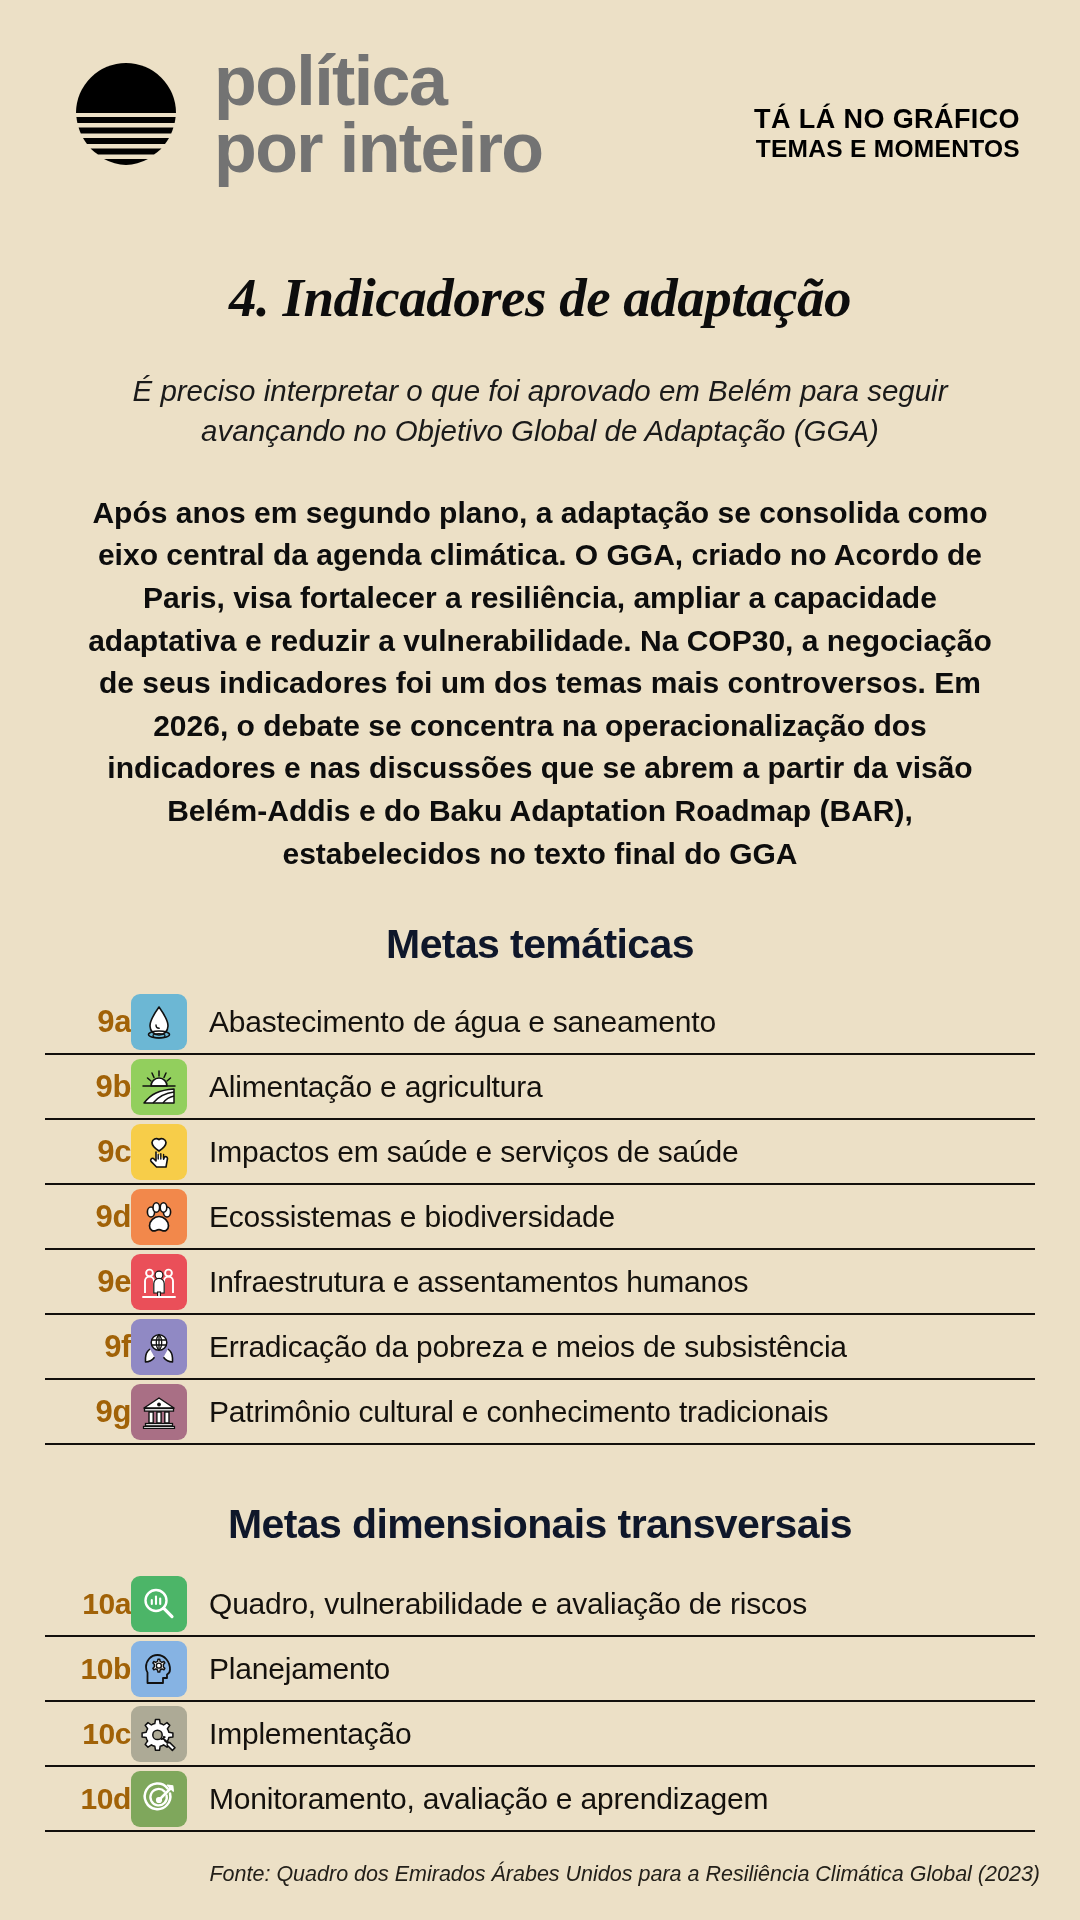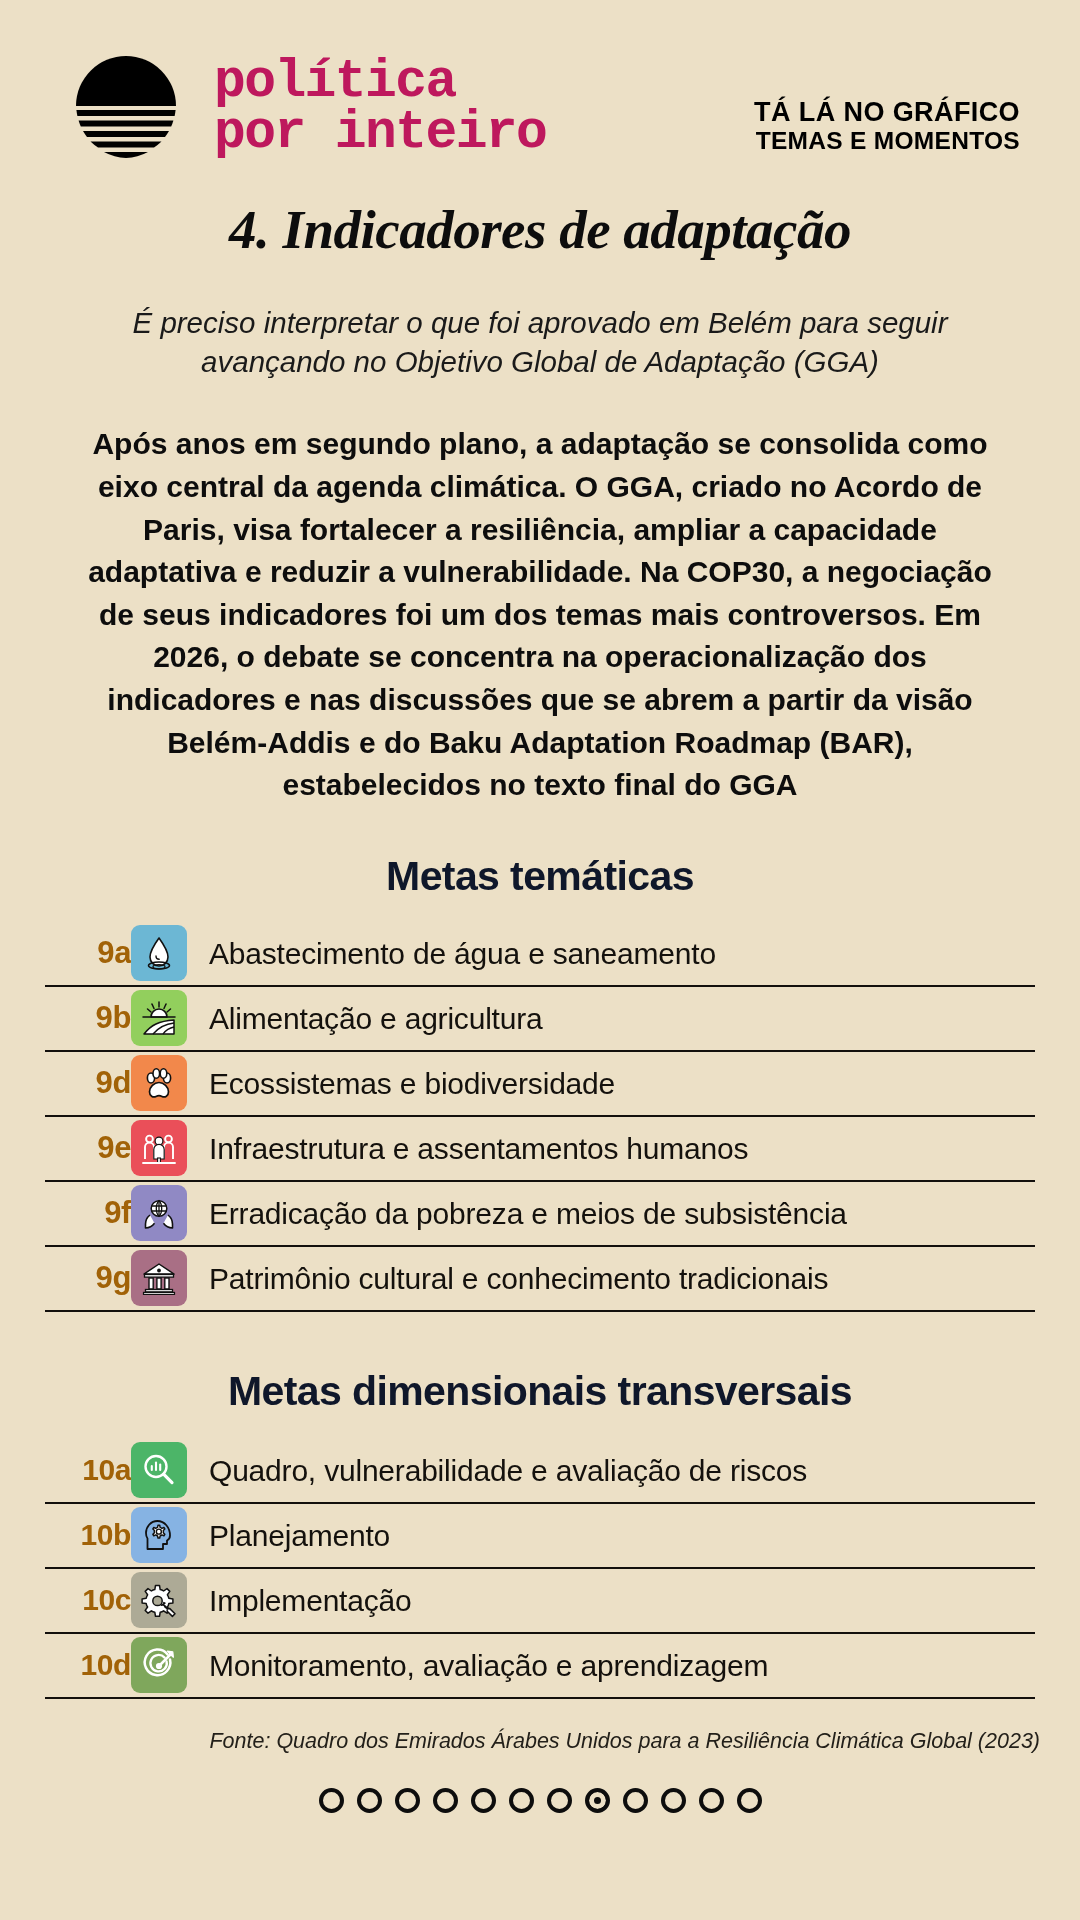--- a/index.html
+++ b/index.html
@@ -24,26 +24,26 @@
   
   .header {
     display: flex;
     align-items: center;
     justify-content: space-between;
     padding: 48px 20px 0 20px;
   }
   .brand { display: flex; align-items: center; gap: 22px; }
   .logo-mark { width: 132px; height: 120px; flex: 0 0 auto; }
   .brand-name {
-    font-family: Liberation Mono, monospace;
-    font-weight: 700;
-    font-size: 53px;
+    font-family: Liberation Sans, sans-serif;
+    font-weight: 700;
+    font-size: 70px;
     line-height: 0.96;
     letter-spacing: -1.6px;
-    color: #be185d;
+    color: #737373;
   }
   .brand-name span { display: block; }
   .kicker {
     text-align: right;
     line-height: 1.12;
     padding-top: 36px;
   }
   .kicker-1 {
     font-weight: 700;
     font-size: 27px;
@@ -52,21 +52,21 @@
   }
   .kicker-2 {
     font-weight: 700;
     font-size: 24.5px;
     letter-spacing: 0.3px;
     color: #000;
   }
 
   
   .title {
-    margin-top: 30px;
+    margin-top: 84px;
     text-align: center;
     font-family: "Liberation Serif", serif;
     font-style: italic;
     font-weight: 700;
     font-size: 55px;
     letter-spacing: -0.5px;
     color: #0d0d0d;
   }
 
   .subtitle {
@@ -235,20 +235,31 @@
           <path d="M12 19 A8 8 0 0 1 28 19 Z" fill="#fff" stroke="#111" stroke-width="1.6" stroke-linejoin="round"></path>
           <path d="M4 19 H36" stroke="#111" stroke-width="1.5" stroke-linecap="round"></path>
           <path d="M5 36 C12 27 20 23 35 22 L35 36 Z" fill="#fff" stroke="#111" stroke-width="1.5" stroke-linejoin="round"></path>
           <path d="M14 36 C20 29 26 26 35 25" fill="none" stroke="#111" stroke-width="1.4"></path>
           <path d="M24 36 C27 32 30 30 35 29" fill="none" stroke="#111" stroke-width="1.3"></path>
         </svg>
       </div>
       <div class="row-label">Alimentação e agricultura</div>
     </div>
 
+    <div class="row">
+      <div class="row-code">9c</div>
+      <div class="row-icon" style="background:#f7cd49">
+        <svg viewBox="0 0 40 40" xmlns="http://www.w3.org/2000/svg">
+          <path d="M20 19 C20 19 13 14.5 13 10.5 A4.3 4.3 0 0 1 20 7.6 A4.3 4.3 0 0 1 27 10.5 C27 14.5 20 19 20 19 Z" fill="#fff" stroke="#111" stroke-width="1.7" stroke-linejoin="round"></path>
+          <path d="M17 20 L17 29 L14.5 26.5 A2 2 0 0 0 12 29.4 L17.5 35 L27 35 L28.5 26.5 A2 2 0 0 0 25.3 25 L24.6 27" fill="#fff" stroke="#111" stroke-width="1.6" stroke-linejoin="round" stroke-linecap="round"></path>
+          <path d="M24.6 27 L24.6 22.5 M21.8 27 L21.8 21.8 M19.2 27 L19.2 22.5" stroke="#111" stroke-width="1.4" stroke-linecap="round"></path>
+        </svg>
+      </div>
+      <div class="row-label">Impactos em saúde e serviços de saúde</div>
+    </div>
 
     <div class="row">
       <div class="row-code">9d</div>
       <div class="row-icon" style="background:#f2884b">
         <svg viewBox="0 0 40 40" xmlns="http://www.w3.org/2000/svg">
           <ellipse cx="12" cy="15" rx="3.6" ry="5" fill="#fff" stroke="#111" stroke-width="1.6"></ellipse>
           <ellipse cx="28" cy="15" rx="3.6" ry="5" fill="#fff" stroke="#111" stroke-width="1.6"></ellipse>
           <ellipse cx="17.3" cy="10.5" rx="3.3" ry="4.7" fill="#fff" stroke="#111" stroke-width="1.6"></ellipse>
           <ellipse cx="24.5" cy="10.5" rx="3.3" ry="4.7" fill="#fff" stroke="#111" stroke-width="1.6"></ellipse>
           <path d="M20 19.5 C25 19.5 29.5 24 29.5 28.8 C29.5 33 26 34.8 23 33.4 C21.1 32.5 18.9 32.5 17 33.4 C14 34.8 10.5 33 10.5 28.8 C10.5 24 15 19.5 20 19.5 Z" fill="#fff" stroke="#111" stroke-width="1.7" stroke-linejoin="round"></path>

